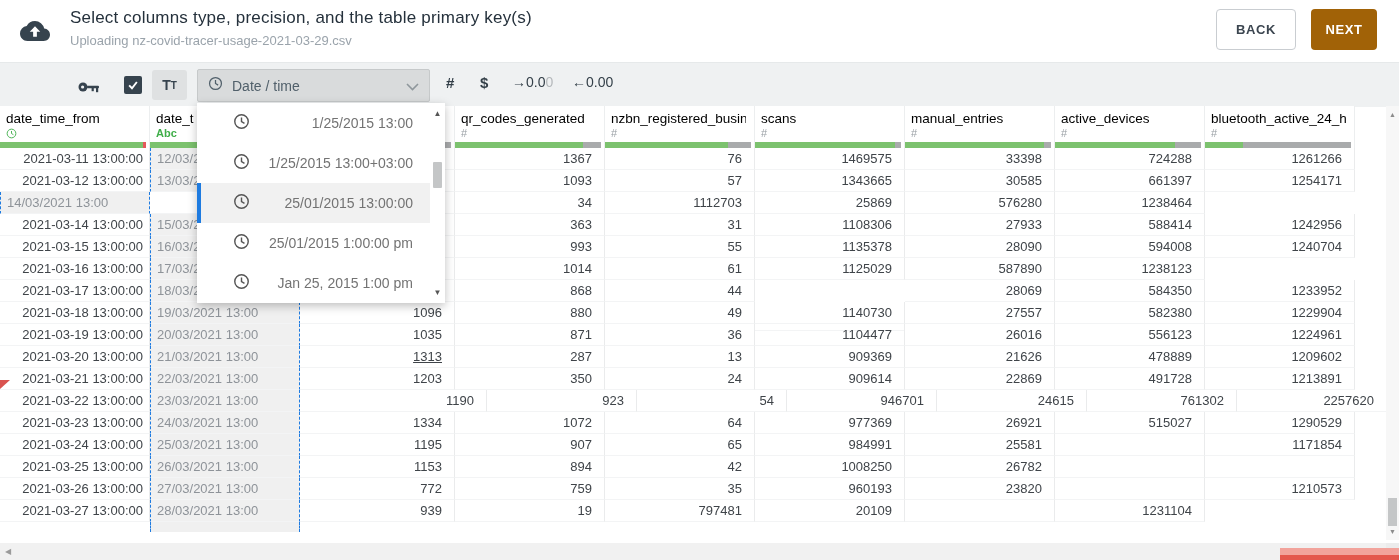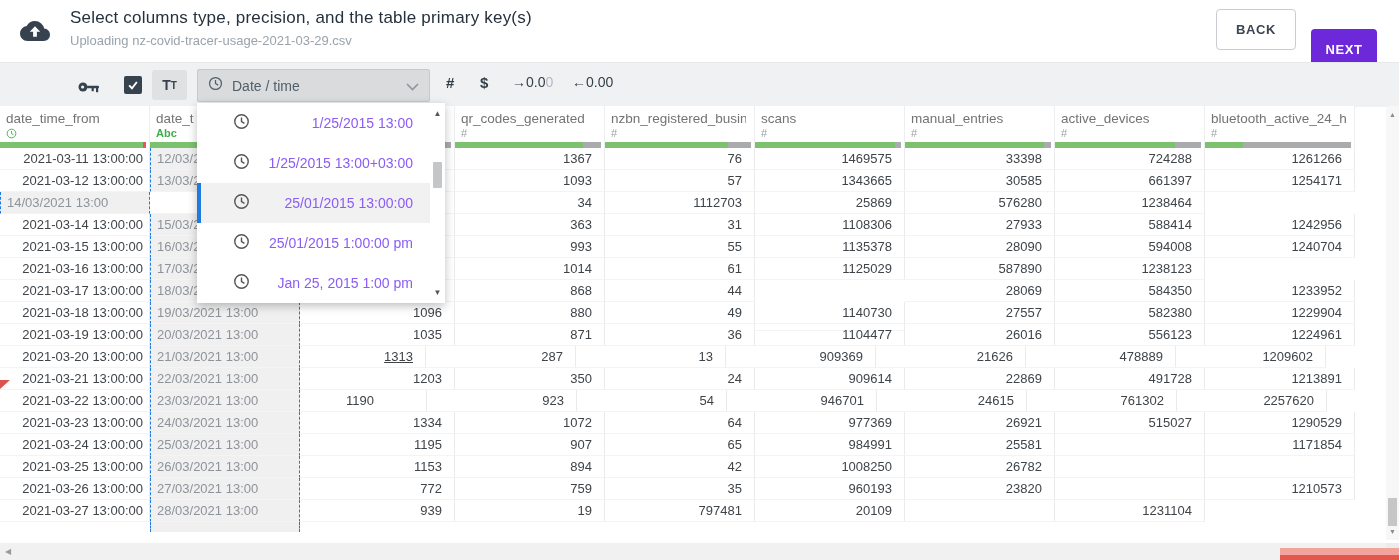--- a/index.html
+++ b/index.html
@@ -31,41 +31,41 @@
   .tb-ic{position:absolute;top:11px;color:#333f48;font-size:15px;cursor:pointer;}
   .ic-num{left:446px;font-weight:bold;}
   .ic-cur{left:480px;font-weight:bold;}
   .ic-incdec{font-size:14px;font-weight:normal;}
   .ic-inc{left:512px;} .ic-dec{left:572px;}
   .dim-tail{color:#b4b8bb;}
 
   
   .thead{position:absolute;left:0;top:106px;height:42px;display:flex;background:#fff;}
   .hcol{position:relative;box-sizing:border-box;border-right:1px solid #eceeef;padding:5px 8px 0 6px;cursor:pointer;}
-  .hname{font-size:13.5px;color:#737373;white-space:nowrap;overflow:hidden;}
+  .hname{font-size:13.5px;color:#000000;white-space:nowrap;overflow:hidden;}
   .htype{margin-top:2px;height:13px;font-size:11px;color:#9ba1a6;line-height:11px;}
   .htype.green{color:#3fae49;font-weight:bold;}
   .hbar{position:absolute;left:0;right:3px;bottom:0;height:6px;display:flex;}
   .hbar div{height:100%;}
   .tbody{position:absolute;left:0;top:148px;}
   .trow{display:flex;height:22px;}
   .tcell{box-sizing:border-box;border-right:1px solid #eaebec;border-bottom:1px solid #f3f4f5;font-size:13px;
          color:#3f4449;text-align:right;padding:3px 12px 0 6px;white-space:nowrap;overflow:hidden;cursor:default;}
   .tcell.c0{padding-right:6px;}
   .tcell.sel{background:#f0f0f0;color:#8e9399;text-align:left;border-left:1px dashed #1e7be0;
              border-right:1px dashed #1e7be0;padding-left:6px;}
   .trow.partial .tcell{border-bottom:none;border-right-color:transparent;}
   .trow.partial .tcell.sel{border-right:1px dashed #1e7be0;}
   .corner-flag{position:absolute;left:0;top:375px;}
 
   
   .dd{position:absolute;left:197px;top:103px;width:248px;height:200px;background:#fff;z-index:10;
       box-shadow:0 3px 9px rgba(0,0,0,.25);}
   .dd-item{position:relative;height:40px;display:flex;align-items:center;padding-left:36px;cursor:pointer;box-sizing:border-box;}
-  .dd-item .dlbl{flex:1;text-align:right;padding-right:32px;font-size:14px;color:#8b5cf6;}
+  .dd-item .dlbl{flex:1;text-align:right;padding-right:32px;font-size:14px;color:#737373;}
   .dd-item.selected{background:#f1f1f1;}
   .dd-item.selected::before{content:"";position:absolute;left:0;top:0;bottom:0;width:4px;background:#1e7be0;}
   .dd-sb{position:absolute;right:0;top:0;bottom:0;width:15px;background:#fff;}
   .dd-sb .ar{position:absolute;left:0;width:15px;text-align:center;font-size:8px;color:#555;cursor:pointer;}
   .dd-sb .thumb{position:absolute;left:3px;width:9px;background:#c4c6c7;border-radius:1px;cursor:pointer;}
 
   
   .vsb{position:absolute;left:1386px;top:106px;width:13px;height:434px;background:#f7f7f7;z-index:3;}
   .vsb .ar{position:absolute;left:0;width:13px;text-align:center;font-size:7px;color:#8b8b8b;cursor:pointer;}
   .vsb .thumb{position:absolute;left:2px;width:9px;top:392px;height:28px;background:#c4c6c7;cursor:pointer;}
@@ -86,21 +86,21 @@
       <svg width="30" height="30" viewBox="0 0 24 24">
         <path fill="#36434e" d="M19.35 10.04A7.49 7.49 0 0 0 12 4 7.48 7.48 0 0 0 5.36 8.04 5.99 5.99 0 0 0 0 14c0 3.31 2.69 6 6 6h13c2.76 0 5-2.24 5-5 0-2.64-2.05-4.78-4.65-4.96z"></path>
         <path fill="#ffffff" d="M12 8.2l4.2 4.3h-2.7v4h-3v-4H7.8z"></path>
       </svg>
     </span>
     <div class="titles">
       <div class="page-title">Select columns type, precision, and the table primary key(s)</div>
       <div class="page-subtitle">Uploading nz-covid-tracer-usage-2021-03-29.csv</div>
     </div>
     <div class="btn btn-back">BACK</div>
-    <div class="btn btn-next" id="next-btn" style="background: #6d28d9; margin-top: 20px;">NEXT</div>
+    <div class="btn btn-next" id="next-btn" style="background: #a16207;">NEXT</div>
   </div>
 
   <div class="toolbar">
     <span class="key-ic">
       <svg width="22" height="12" viewBox="0 0 22 12">
         <circle cx="5" cy="6" r="4.5" fill="#36434e"></circle>
         <circle cx="4.6" cy="6" r="1.6" fill="#eff1f2"></circle>
         <rect x="9" y="4.8" width="12" height="2.4" rx="1" fill="#36434e"></rect>
         <rect x="13.6" y="6.6" width="2.2" height="3.6" fill="#36434e"></rect>
         <rect x="18" y="6.6" width="2.2" height="4.6" fill="#36434e"></rect>
@@ -306,21 +306,21 @@
         <div class="tcell c3" style="width: 150px;">871</div>
         <div class="tcell c4" style="width: 150px;">36</div>
         <div class="tcell c5" style="width: 150px;">1104477</div>
         <div class="tcell c6" style="width: 150px;">26016</div>
         <div class="tcell c7" style="width: 150px;">556123</div>
         <div class="tcell c8" style="width: 150px;">1224961</div>
       </div>
       <div class="trow">
         <div class="tcell c0" style="width: 150px;">2021-03-20 13:00:00</div>
         <div class="tcell c1 sel" style="width: 150px;">21/03/2021 13:00</div>
-        <div class="tcell c2" style="width: 126px; text-decoration: underline;">1313</div>
+        <div class="tcell c2" style="width: 155px; text-decoration: underline;">1313</div>
         <div class="tcell c3" style="width: 150px;">287</div>
         <div class="tcell c4" style="width: 150px;">13</div>
         <div class="tcell c5" style="width: 150px;">909369</div>
         <div class="tcell c6" style="width: 150px;">21626</div>
         <div class="tcell c7" style="width: 150px;">478889</div>
         <div class="tcell c8" style="width: 150px;">1209602</div>
       </div>
       <div class="trow">
         <div class="tcell c0" style="width: 150px;">2021-03-21 13:00:00</div>
         <div class="tcell c1 sel" style="width: 150px;">22/03/2021 13:00</div>
@@ -328,21 +328,21 @@
         <div class="tcell c3" style="width: 150px;">350</div>
         <div class="tcell c4" style="width: 150px;">24</div>
         <div class="tcell c5" style="width: 150px;">909614</div>
         <div class="tcell c6" style="width: 150px;">22869</div>
         <div class="tcell c7" style="width: 150px;">491728</div>
         <div class="tcell c8" style="width: 150px;">1213891</div>
       </div>
       <div class="trow">
         <div class="tcell c0" style="width: 150px;">2021-03-22 13:00:00</div>
         <div class="tcell c1 sel" style="width: 150px;">23/03/2021 13:00</div>
-        <div class="tcell c2" style="width: 127px; text-align: center;">1190</div>
+        <div class="tcell c2" style="width: 187px;">1190</div>
         <div class="tcell c3" style="width: 150px;">923</div>
         <div class="tcell c4" style="width: 150px;">54</div>
         <div class="tcell c5" style="width: 150px;">946701</div>
         <div class="tcell c6" style="width: 150px;">24615</div>
         <div class="tcell c7" style="width: 150px;">761302</div>
         <div class="tcell c8" style="width: 150px;">2257620</div>
       </div>
       <div class="trow">
         <div class="tcell c0" style="width: 150px;">2021-03-23 13:00:00</div>
         <div class="tcell c1 sel" style="width: 150px;">24/03/2021 13:00</div>

